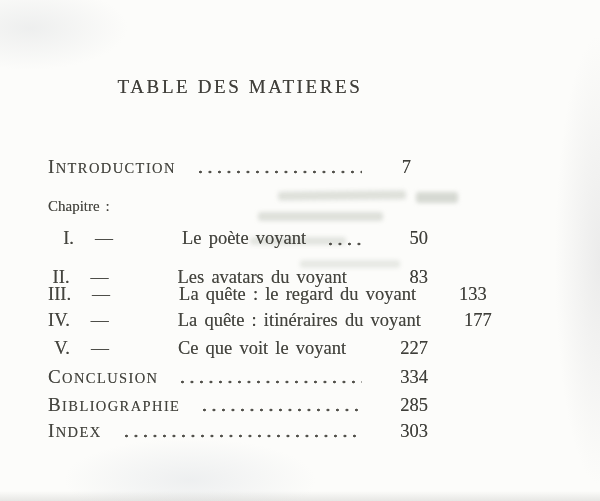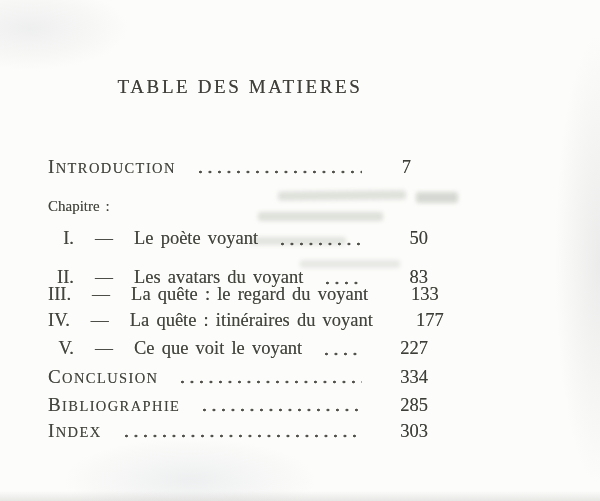--- a/index.html
+++ b/index.html
@@ -52,21 +52,21 @@
   }
   .sc::first-letter { font-size: 19px; }
   .plain { font-size: 15px; word-spacing: 2px; }
   .num {
     display: inline-block;
     width: 26px;
     text-align: right;
     font-size: 18.5px;
   }
   .dash { margin: 0 9px; font-size: 18px; color: #4a4a44; }
-  .label { font-size: 18.5px; word-spacing: 2.5px; }
+  .label { font-size: 18.5px; word-spacing: 2.5px; margin-left: 48px; }
   .leader {
     flex: 1;
     height: 4px;
     align-self: flex-end;
     margin: 0 8px 4px 11px;
     background-image: radial-gradient(circle at 1.5px 2px, #504f49 1.1px, rgba(0,0,0,0) 1.7px);
     background-size: 9.5px 4px;
     background-repeat: repeat-x;
     background-position: left bottom;
   }

